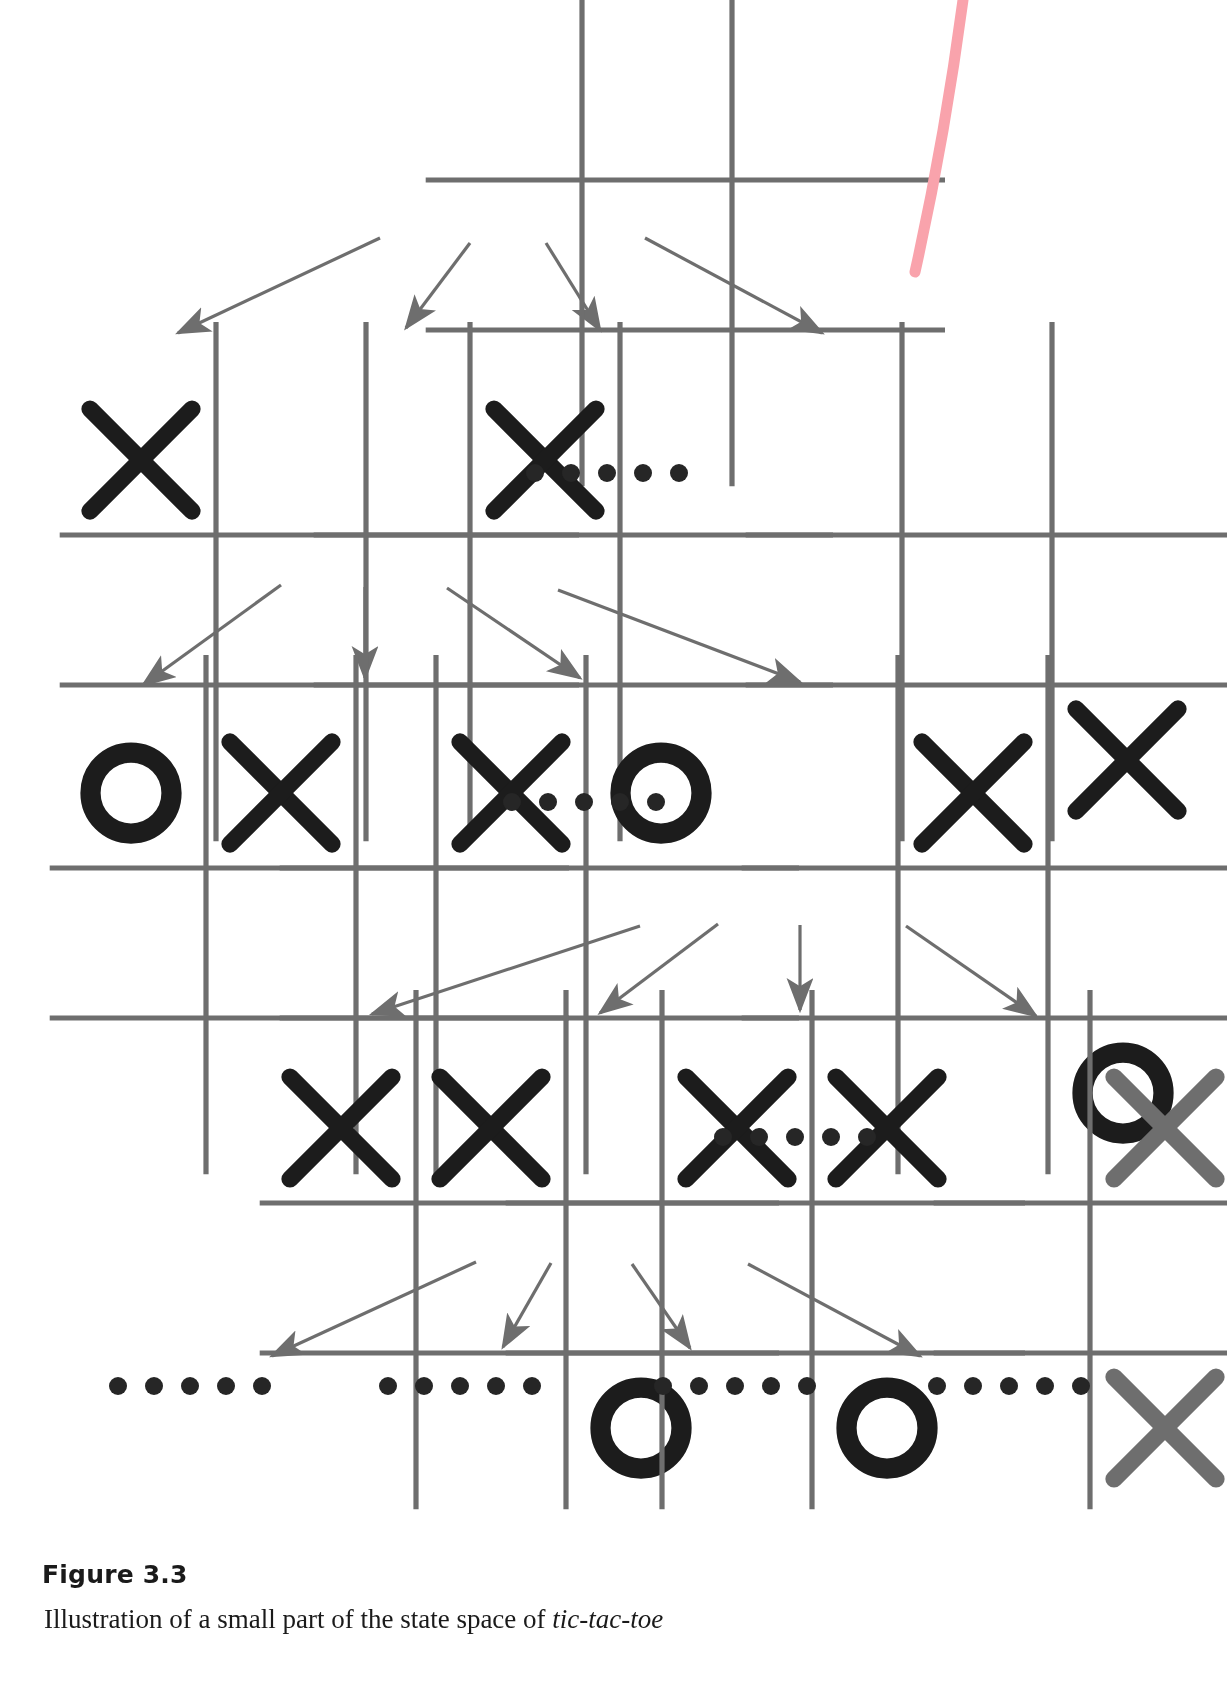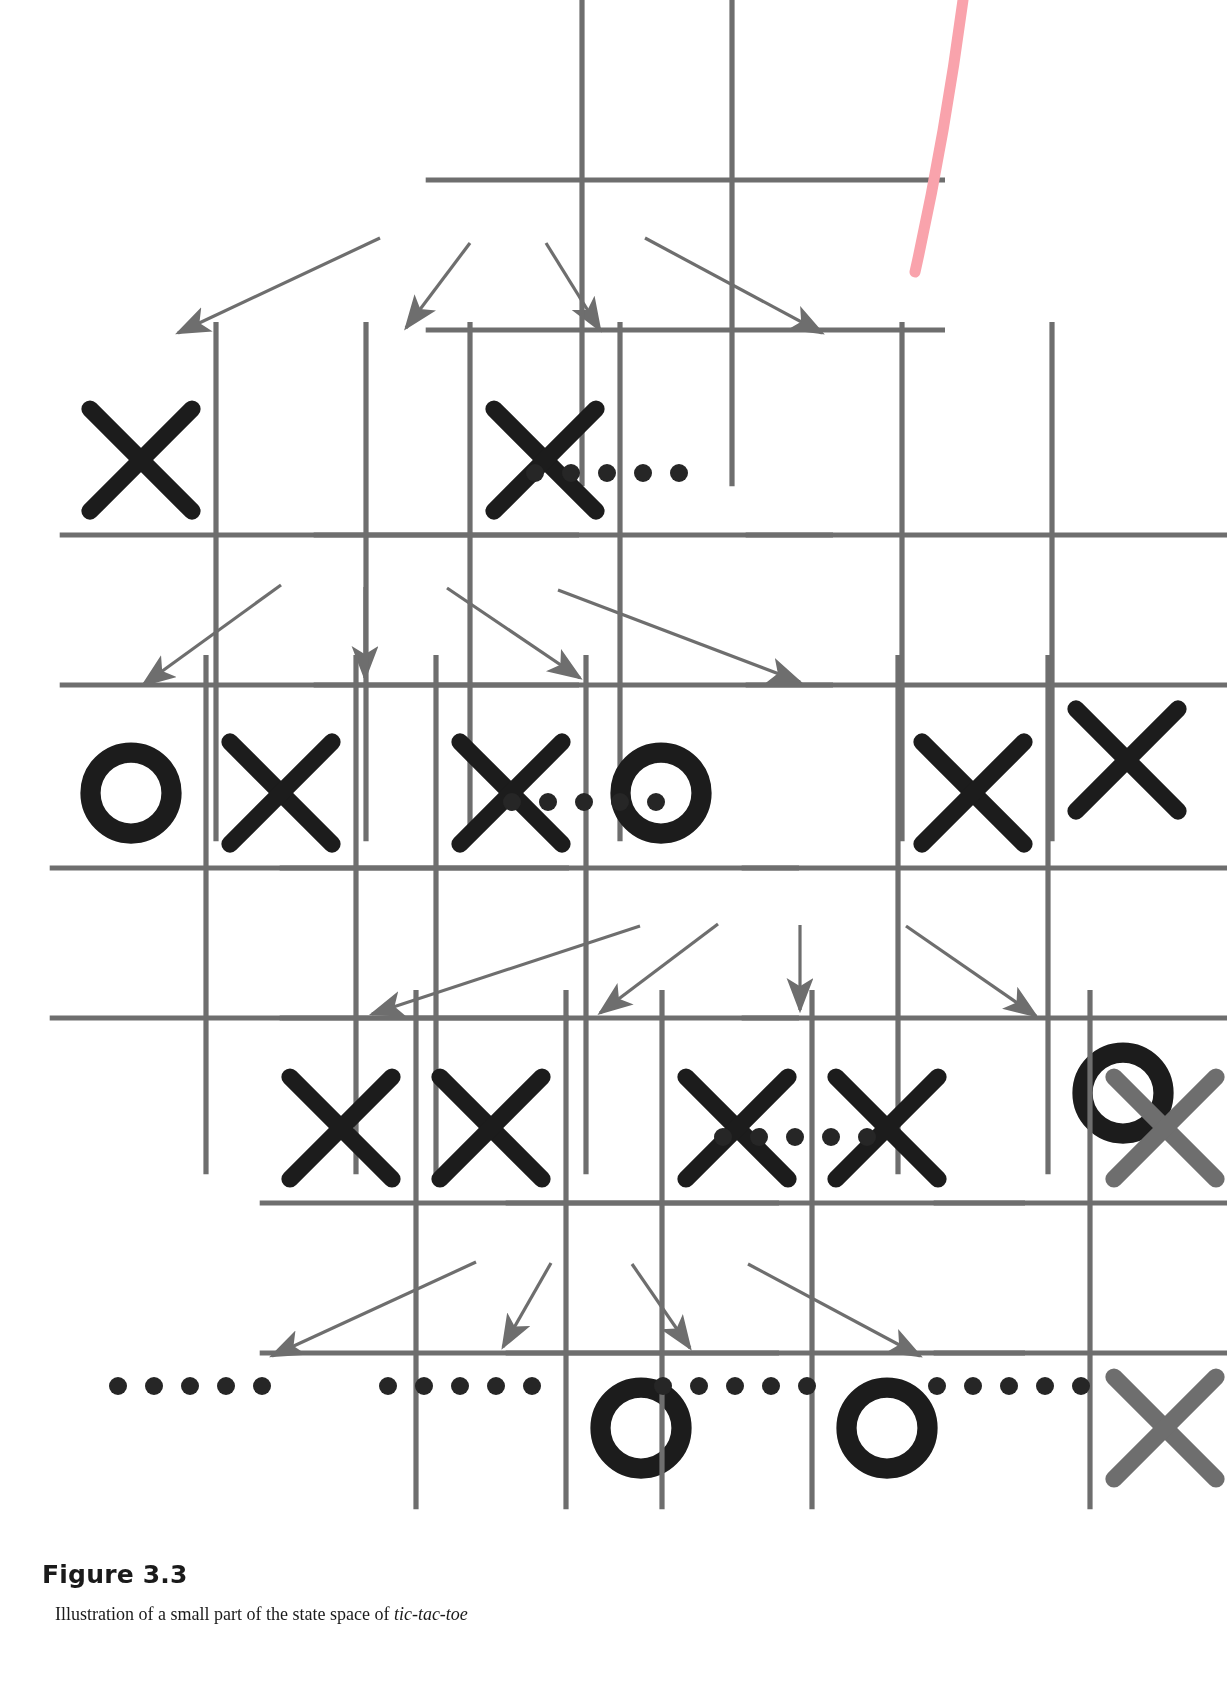--- a/index.html
+++ b/index.html
@@ -35,23 +35,23 @@
   .caption-title {
     font-family: "DejaVu Sans", sans-serif;
     font-weight: bold;
     font-size: 25px;
     color: #1a1a1a;
     letter-spacing: 0.2px;
     margin: 0 0 14px 0;
   }
   .caption-text {
     font-family: "Liberation Serif", serif;
-    font-size: 18px;
+    font-size: 27px;
     color: #1a1a1a;
-    margin: 13px;
+    margin: 2px;
     line-height: 1.25;
   }
   .caption-text .it {
     font-style: italic;
   }
 </style>
 </head>
 <body>
 
 <div id="figure-root">

